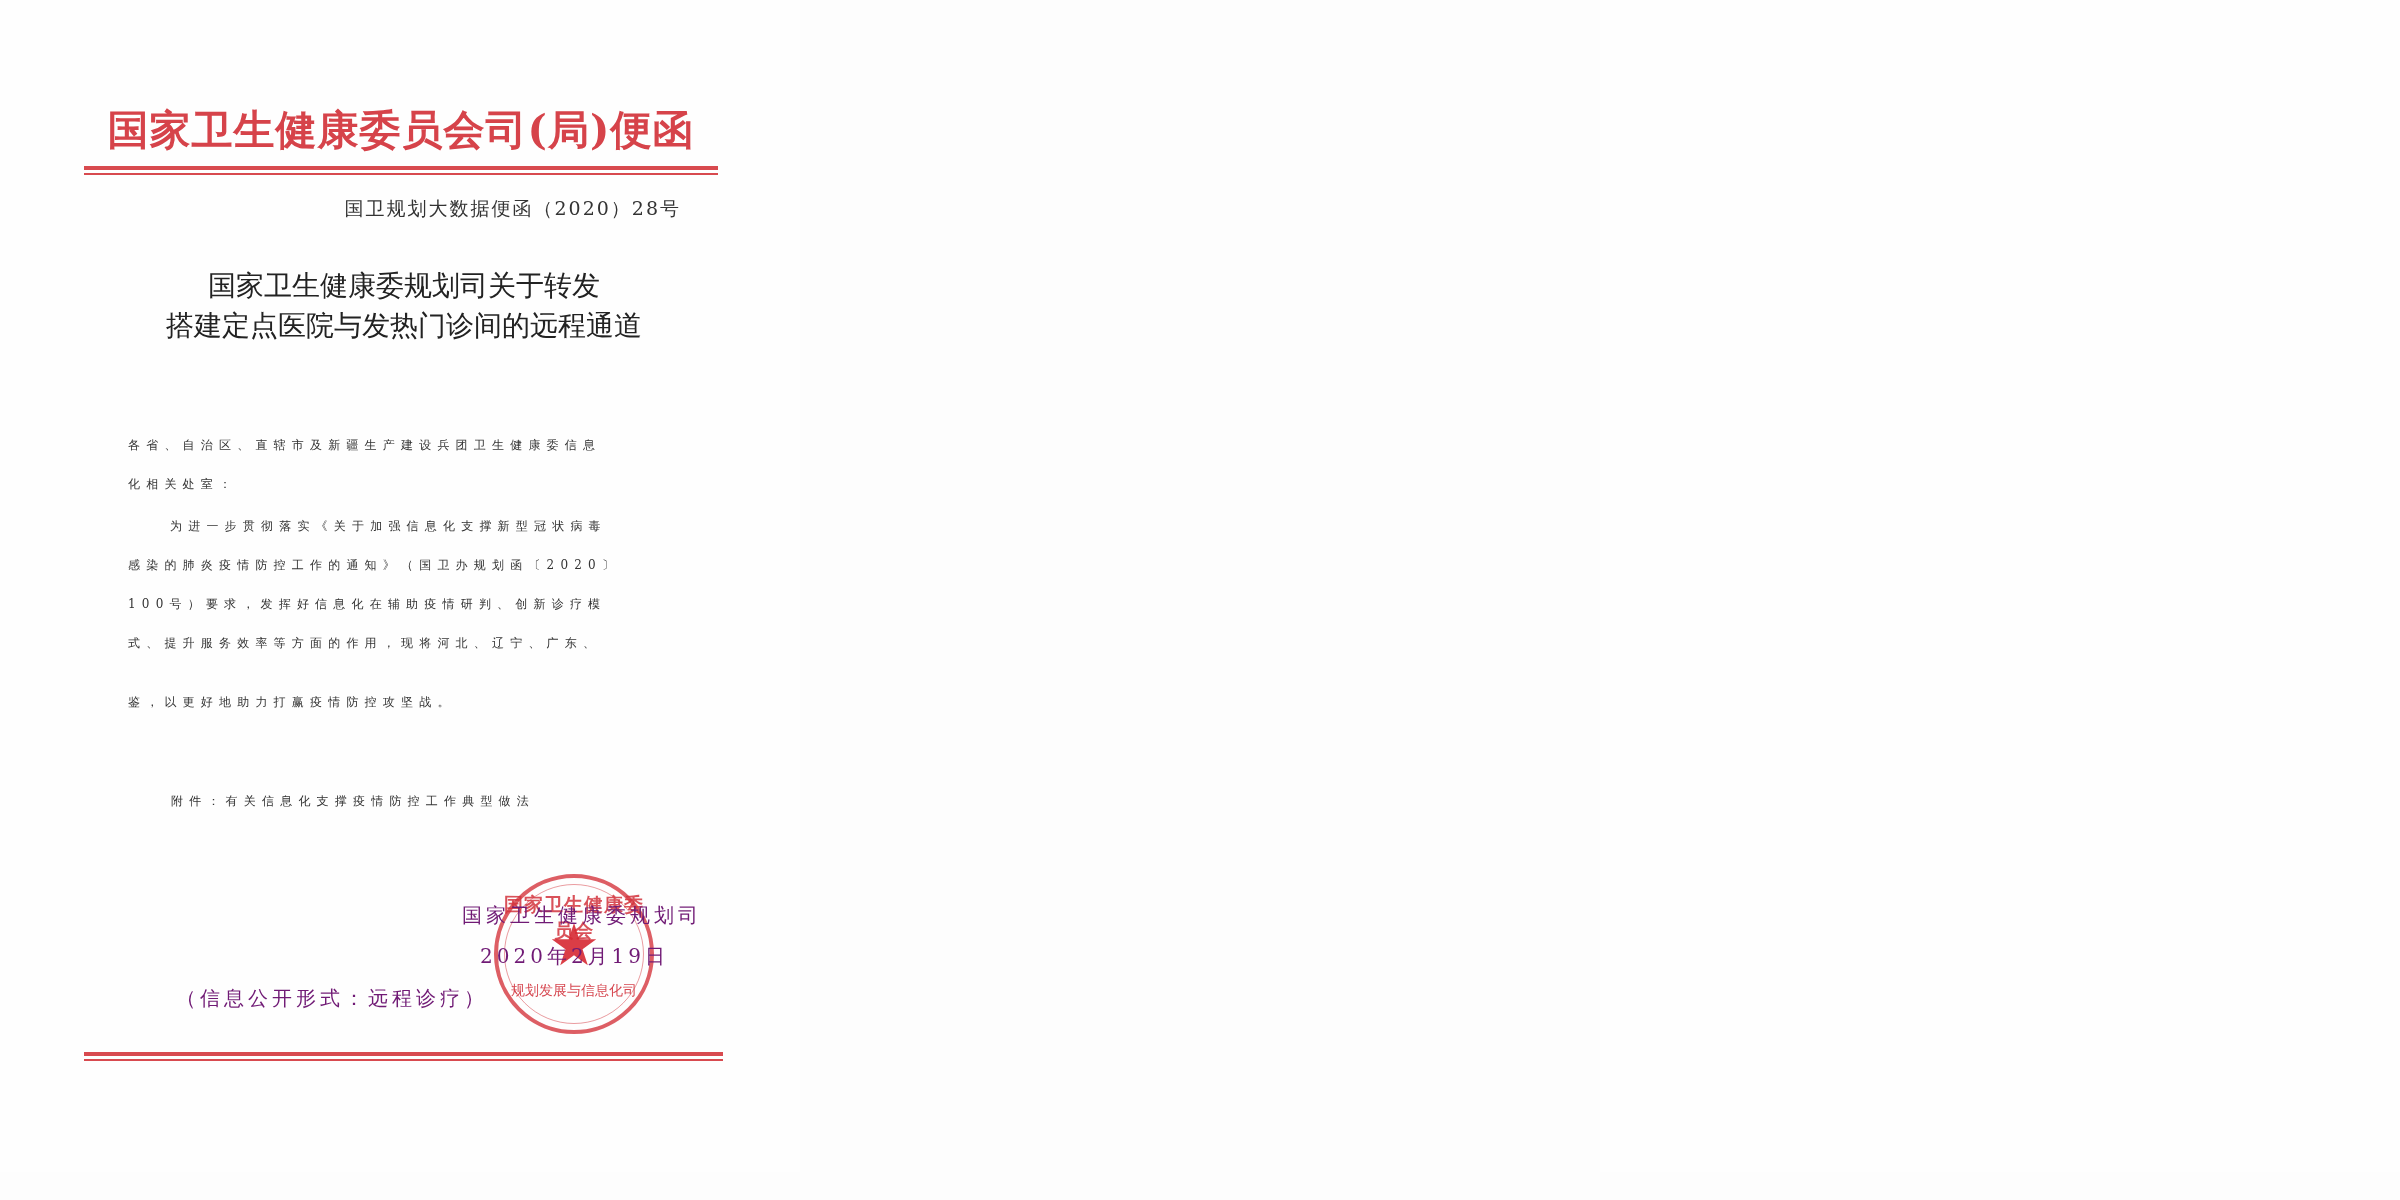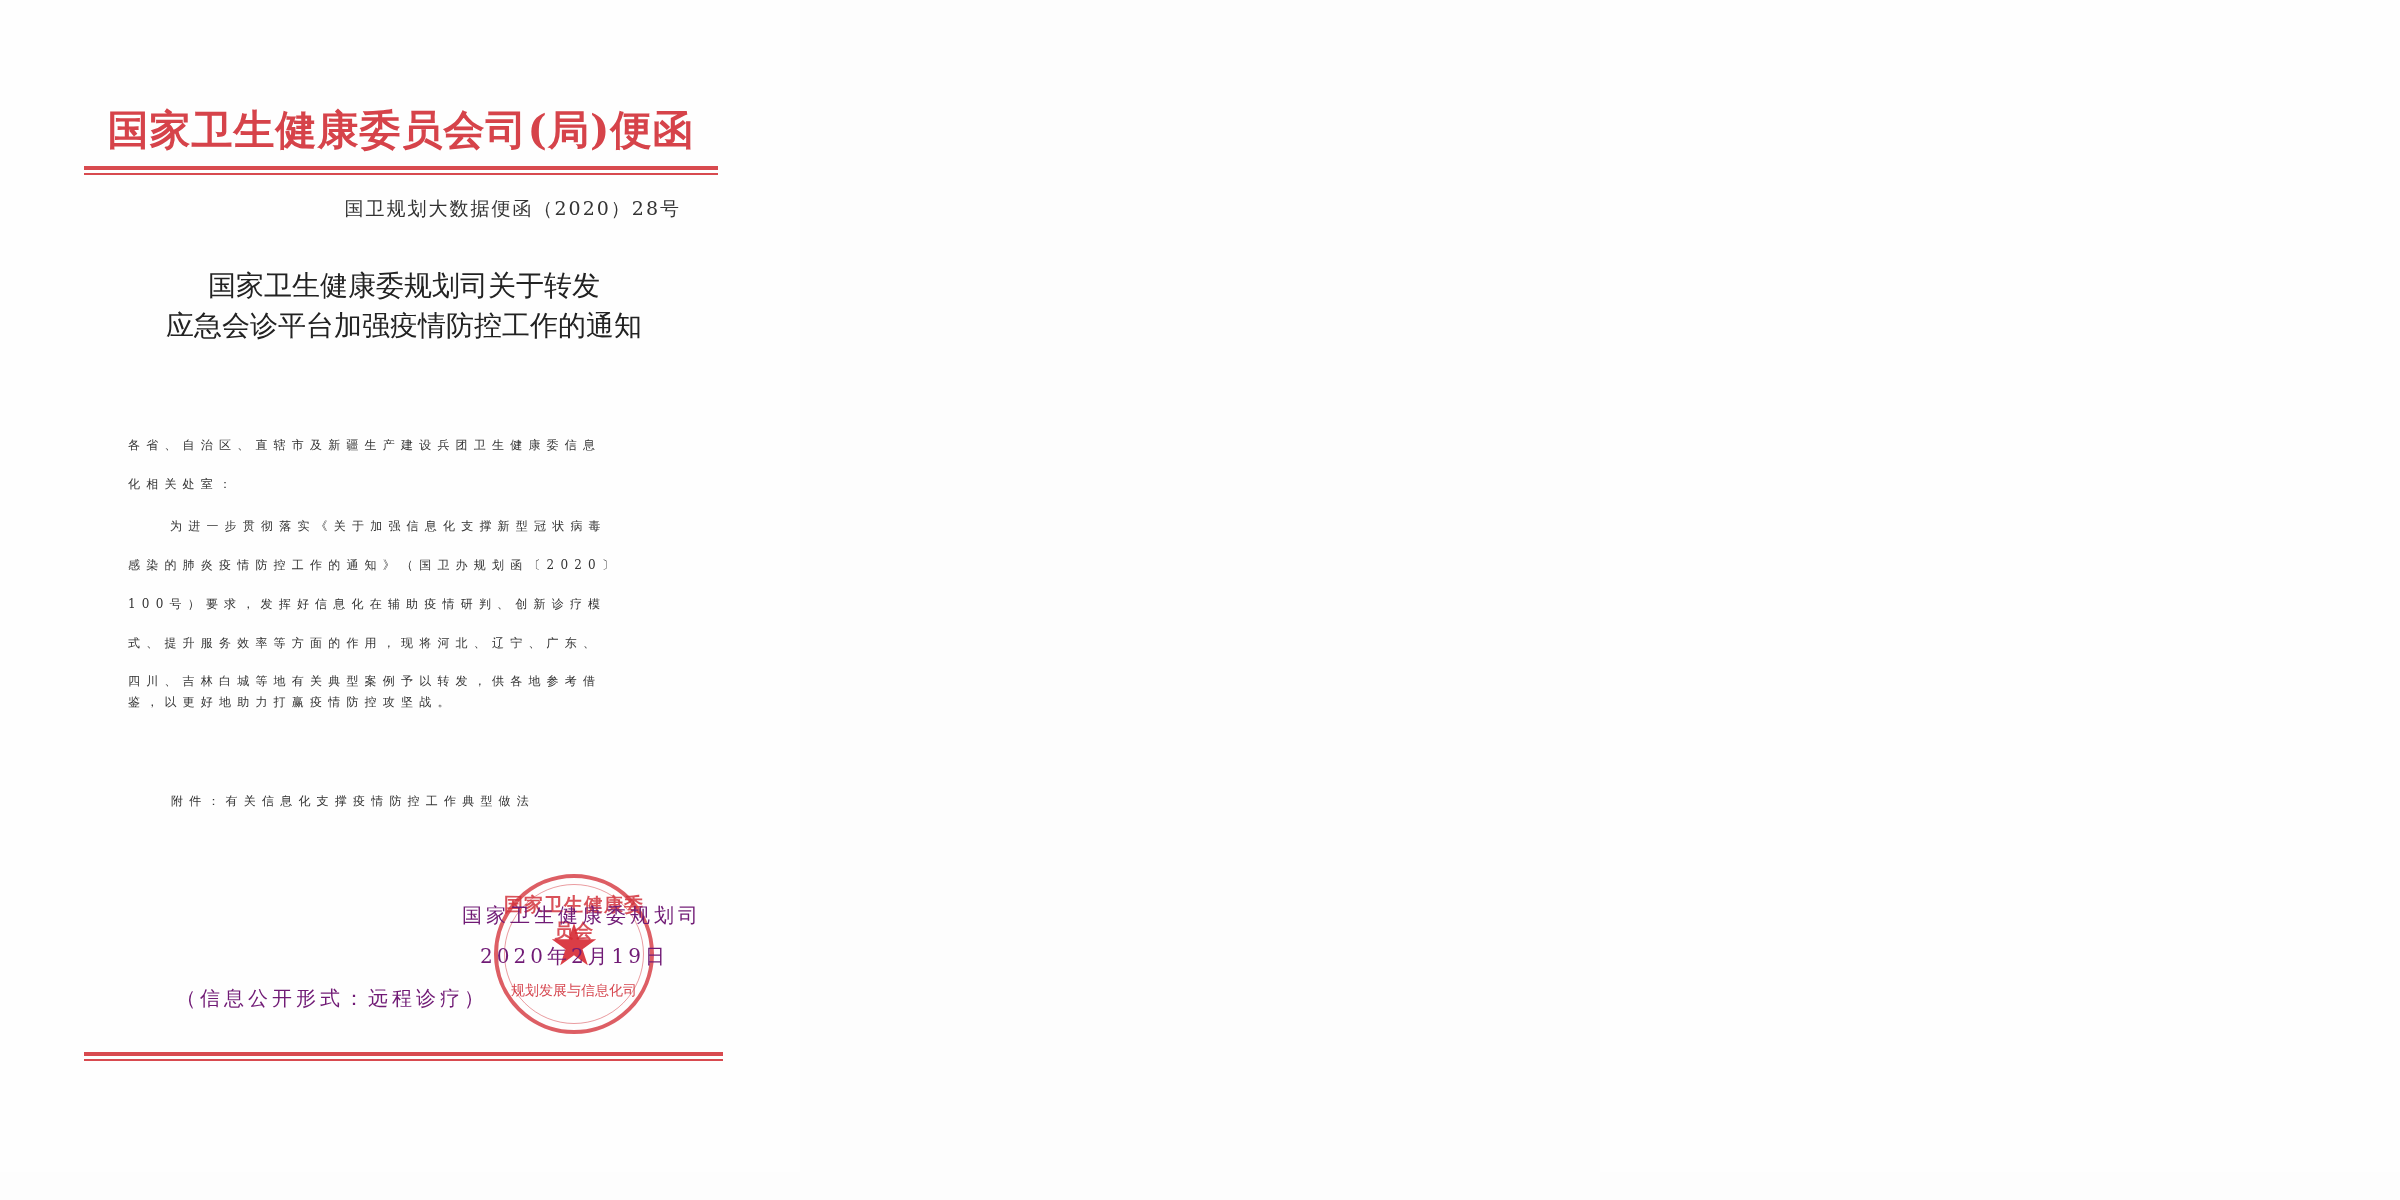--- a/index.html
+++ b/index.html
@@ -68,29 +68,28 @@
 <body>
 
 <div class="page p1">
   <div class="abs redhead">国家卫生健康委员会司(局)便函</div>
   <div class="redline" style="left:84px;top:166px;width:634px;height:4px;"></div>
   <div class="redline" style="left:84px;top:173px;width:634px;height:1.5px;"></div>
 
   <div class="abs doc-no">国卫规划大数据便函（2020）28号</div>
 
   <div class="abs p1-title" style="top:266px;">国家卫生健康委规划司关于转发</div>
-  <div class="abs p1-title" style="top:306px;">应急会诊平台加强疫情防控工作的通知</div>
+  <div class="abs p1-title" style="top:306px;">搭建定点医院与发热门诊间的远程通道</div>
 
   <div class="abs body-line" style="left:128px;top:433px;">各省、自治区、直辖市及新疆生产建设兵团卫生健康委信息</div>
   <div class="abs body-line" style="left:128px;top:472px;">化相关处室：</div>
   <div class="abs body-line" style="left:170px;top:514px;">为进一步贯彻落实《关于加强信息化支撑新型冠状病毒</div>
   <div class="abs body-line" style="left:128px;top:553px;">感染的肺炎疫情防控工作的通知》（国卫办规划函〔2020〕</div>
   <div class="abs body-line" style="left:128px;top:592px;">100号）要求，发挥好信息化在辅助疫情研判、创新诊疗模</div>
   <div class="abs body-line" style="left:128px;top:631px;">式、提升服务效率等方面的作用，现将河北、辽宁、广东、</div>
-  <div class="abs body-line" style="left:128px;top:669px;">四川、吉林白城等地有关典型案例予以转发，供各地参考借</div>
   <div class="abs body-line" style="left:128px;top:690px;">鉴，以更好地助力打赢疫情防控攻坚战。</div>
 
   <div class="abs body-line" style="left:171px;top:789px;">附件：有关信息化支撑疫情防控工作典型做法</div>
 
   <div class="stamp">
     <div class="stamp-inner"></div>
     <div class="stamp-top">国家卫生健康委员会</div>
     <div class="stamp-star">★</div>
     <div class="stamp-bottom">规划发展与信息化司</div>
   </div>

